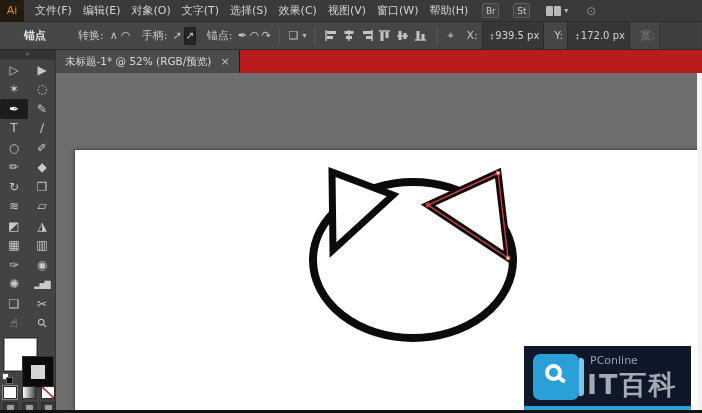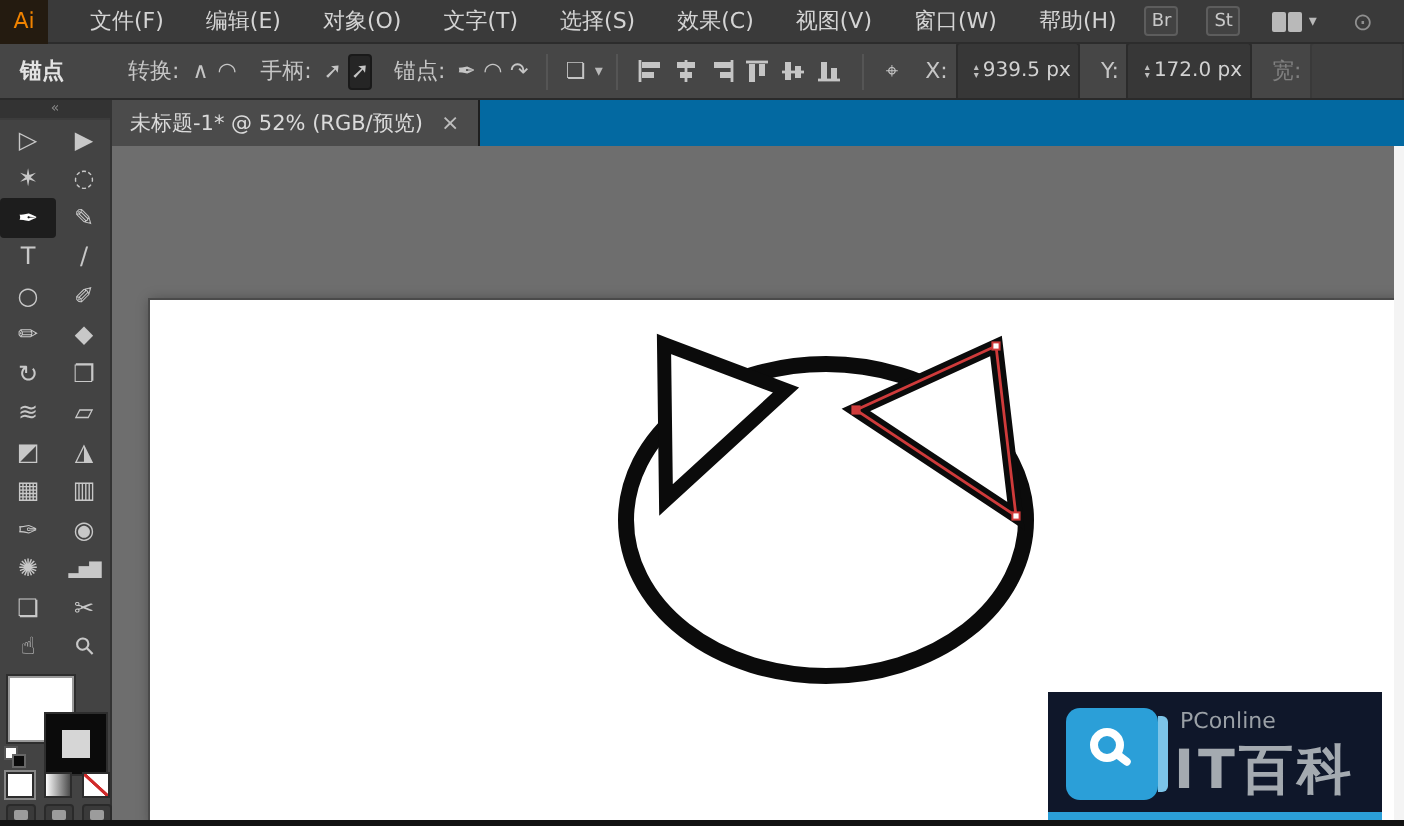--- a/index.html
+++ b/index.html
@@ -5,53 +5,53 @@
   * { margin:0; padding:0; box-sizing:border-box; }
   html,body { width:702px; height:413px; overflow:hidden; background:#6e6e6e;
     font-family:"DejaVu Sans", sans-serif; }
   #app { position:relative; width:702px; height:413px; }
 
   
   #menubar { position:absolute; left:0; top:0; width:702px; height:22px;
     background:#3a3a3a; display:flex; align-items:center; border-bottom:1px solid #2c2c2c; }
   #ai-logo { width:24px; height:22px; background:#241b10; color:#f08300;
     font-weight:normal; font-size:11px; display:flex; align-items:center; justify-content:center; }
-  .menu-item { color:#d4d4d4; font-size:11px; margin-left:21px; white-space:nowrap; cursor:default; }
+  .menu-item { color:#d4d4d4; font-size:11px; margin-left:11px; white-space:nowrap; cursor:default; }
   .mini-btn { margin-left:14px; min-width:17px; height:15px; background:#424242;
     border:1px solid #5d5d5d; color:#c9c9c9; font-size:9px; display:flex;
     align-items:center; justify-content:center; border-radius:2px; }
   #panels-icon { margin-left:16px; width:15px; height:10px; display:flex; gap:1px; }
   #panels-icon i { flex:1; background:#b9b9b9; border-radius:1px; }
   .chev { color:#b9b9b9; font-size:8px; margin-left:3px; }
   #workspace-icon { color:#8f8f8f; font-size:12px; margin-left:18px; }
 
   
   #controlbar { position:absolute; left:0; top:22px; width:702px; height:28px;
     background:#464646; border-bottom:1px solid #2a2a2a; display:flex;
-    align-items:center; padding-left:10px; overflow:hidden; white-space:nowrap; }
+    align-items:center; padding-left:24px; overflow:hidden; white-space:nowrap; }
   .cb-title { color:#e3e3e3; font-size:11px; font-weight:bold; margin-right:22px; }
   .cb-label { color:#c6c6c6; font-size:11px; margin:0 4px 0 10px; }
   .gbtn { width:18px; height:18px; display:flex; align-items:center; justify-content:center;
     color:#c5c5c5; font-size:11px; margin:0 1px; border-radius:2px; }
   .gbtn.pressed { background:#252525; border:1px solid #191919; }
   .divider { width:1px; height:18px; background:#393939; border-right:1px solid #555;
     margin:0 7px; }
   .al-icon { margin:0 2px; display:flex; align-items:center; }
   .al-icon svg line { stroke:#c5c5c5; stroke-width:1.4; }
   .al-icon svg rect { fill:#c5c5c5; }
   .field { background:#373737; border:1px solid #2b2b2b; border-bottom-color:#575757;
     height:30px; display:flex; align-items:center; color:#d2d2d2; font-size:10px;
     padding:0 4px; border-radius:2px; }
   .stepper { display:flex; flex-direction:column; justify-content:center; line-height:4px;
     color:#bdbdbd; font-size:5px; margin:0 2px 0 4px; }
   .dim { opacity:.45; }
 
   
   #tabbar { position:absolute; left:0; top:50px; width:702px; height:23px;
-    background:#0369a1; display:flex; }
+    background:#b91c1c; display:flex; }
   #doc-tab { margin-left:56px; height:23px; background:#4b4b4b; border-right:1px solid #1e1e1e;
     display:flex; align-items:center; padding:0 9px; color:#dadada; font-size:10.5px; gap:9px; }
   #tab-close { color:#bdbdbd; font-size:11px; cursor:default; }
 
   
   #tools { position:absolute; left:0; top:50px; width:56px; height:363px;
     background:#434343; border-right:1px solid #333; z-index:3; }
   #tools-header { height:10px; background:#333; border-bottom:1px solid #3c3c3c;
     color:#8a8a8a; font-size:7px; text-align:center; line-height:9px; }
   #tools-grid { display:grid; grid-template-columns:28px 28px; }

